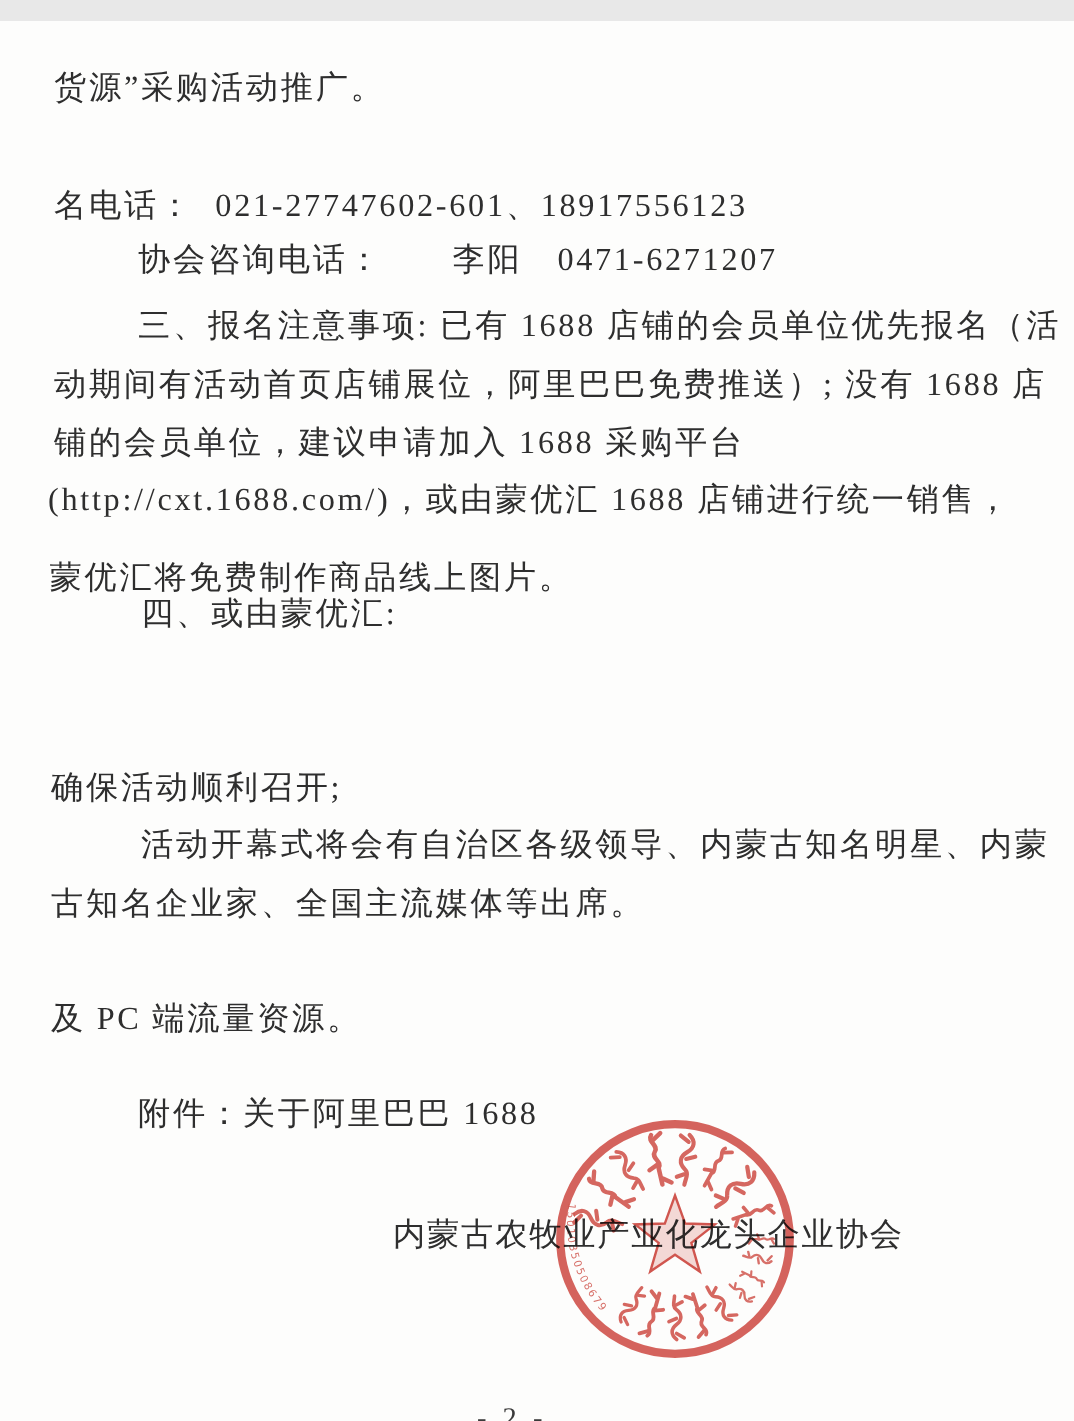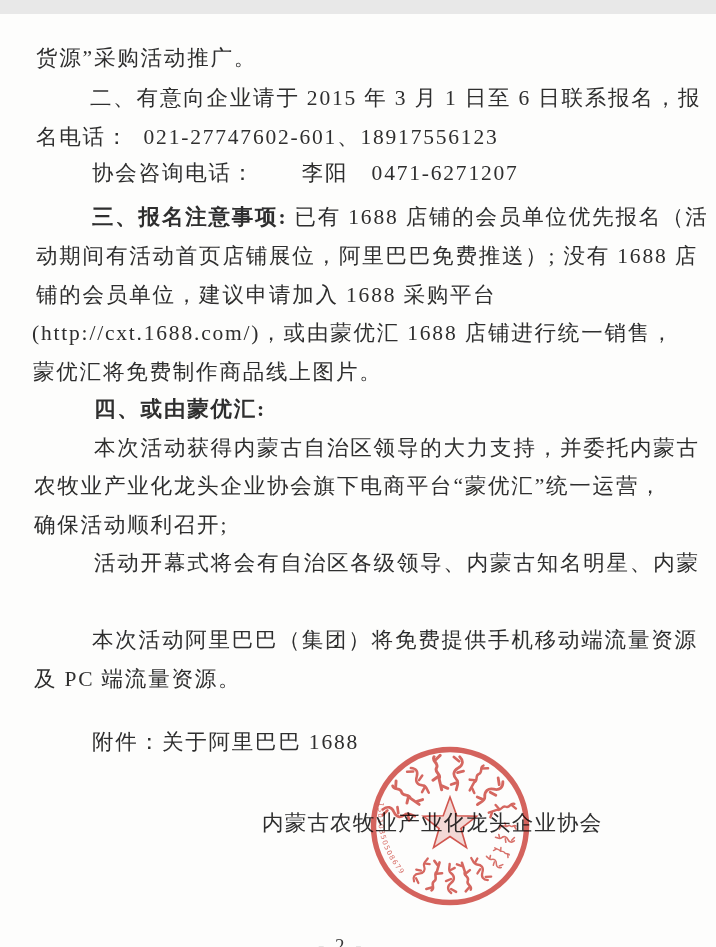--- a/index.html
+++ b/index.html
@@ -13,30 +13,30 @@
     color:#2e2e2e;
   }
   .line{
     position:absolute;
     font-size:21.5px;
     line-height:26px;
     letter-spacing:1.8px;
     white-space:pre;
     color:#2e2e2e;
   }
-  .line .b{font-weight:700;}
+  .line .b{font-weight:400;}
   .l0{top:31px;left:36px}
   .l1{top:71px;left:90px}
   .l2{top:110px;left:36px}
   .l3{top:146px;left:92px}
   .l4{top:190px;left:92px}
   .l5{top:229px;left:36px}
   .l6{top:268px;left:36px}
   .l7{top:306px;left:32px}
-  .l8{top:345px;left:33px}
+  .l8{top:358px;left:33px}
   .l9{top:382px;left:94px}
   .l10{top:421px;left:94px}
   .l11{top:459px;left:34px}
   .l12{top:498px;left:34px}
   .l13{top:536px;left:94px}
   .l14{top:575px;left:34px}
   .l15{top:613px;left:92px}
   .l16{top:652px;left:34px}
   .l17{top:715px;left:92px}
   .sig{top:796px;left:262px;letter-spacing:1.2px}
@@ -49,34 +49,31 @@
     mix-blend-mode:multiply;
     opacity:.93;
   }
 </style>
 </head>
 <body>
 
 <div class="page">
 
   <div class="line l0"><span class="b"></span><span>货源”采购活动推广。</span></div>
-  <div class="line l1"><span class="b"></span><span>二、有意向企业请于 2015 年 3 月 1 日至 6 日联系报名，报</span></div>
   <div class="line l2"><span class="b"></span><span>名电话：  021-27747602-601、18917556123</span></div>
   <div class="line l3"><span class="b"></span><span>协会咨询电话：　　李阳　0471-6271207</span></div>
   <div class="line l4"><span class="b">三、报名注意事项:</span><span> 已有 1688 店铺的会员单位优先报名（活</span></div>
   <div class="line l5"><span class="b"></span><span>动期间有活动首页店铺展位，阿里巴巴免费推送）; 没有 1688 店</span></div>
   <div class="line l6"><span class="b"></span><span>铺的会员单位，建议申请加入 1688 采购平台</span></div>
   <div class="line l7"><span class="b"></span><span>(http://cxt.1688.com/)，或由蒙优汇 1688 店铺进行统一销售，</span></div>
   <div class="line l8"><span class="b"></span><span>蒙优汇将免费制作商品线上图片。</span></div>
   <div class="line l9"><span class="b">四、或由蒙优汇:</span><span></span></div>
-  <div class="line l10"><span class="b"></span><span>本次活动获得内蒙古自治区领导的大力支持，并委托内蒙古</span></div>
-  <div class="line l11"><span class="b"></span><span>农牧业产业化龙头企业协会旗下电商平台“蒙优汇”统一运营，</span></div>
   <div class="line l12"><span class="b"></span><span>确保活动顺利召开;</span></div>
   <div class="line l13"><span class="b"></span><span>活动开幕式将会有自治区各级领导、内蒙古知名明星、内蒙</span></div>
-  <div class="line l15"><span class="b"></span><span>本次活动阿里巴巴（集团）将免费提供手机移动端流量资源</span></div>
+  <div class="line l14"><span class="b"></span><span>古知名企业家、全国主流媒体等出席。</span></div>
   <div class="line l16"><span class="b"></span><span>及 PC 端流量资源。</span></div>
   <div class="line l17"><span class="b"></span><span>附件：关于阿里巴巴 1688</span></div>
 
   <div class="line sig"><span>内蒙古农牧业产业化龙头企业协会</span></div>
   <div class="line pageno"><span>- 2 -</span></div>
 
   <svg class="seal" viewBox="0 0 164 164" xmlns="http://www.w3.org/2000/svg" aria-hidden="true">
     <defs>
       <g id="mg1" fill="none" stroke="#cf4a42" stroke-width="2.4" stroke-linecap="round">
         <path d="M0 0 c4 3 4 7 0 10 c-4 3 -4 7 0 10 c3 2 1 6 1 9"></path>

